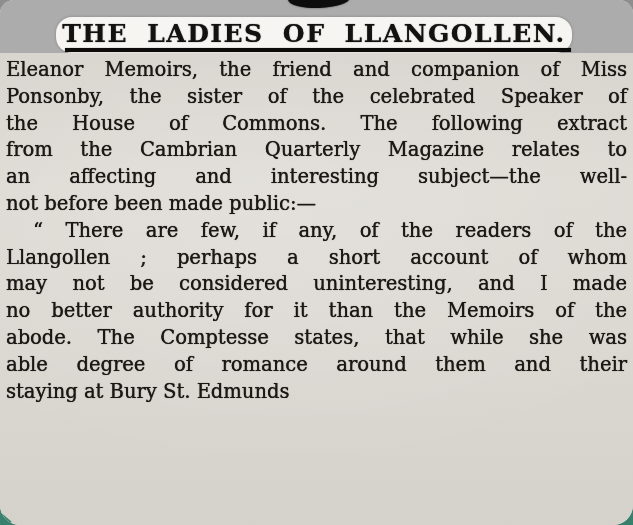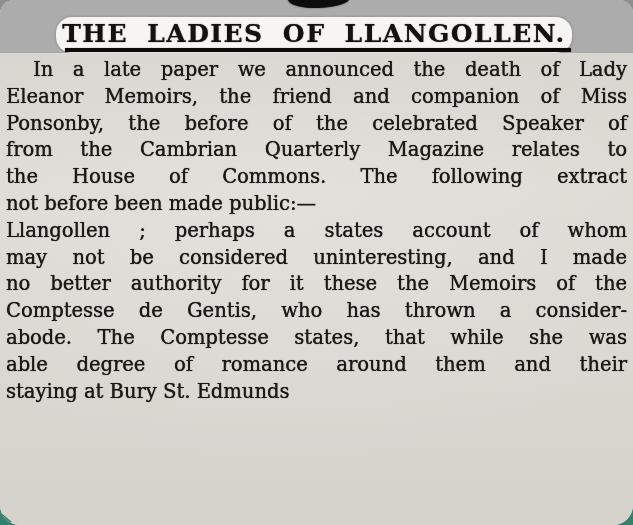--- a/index.html
+++ b/index.html
@@ -112,30 +112,30 @@
 
     <div class="ornament"></div>
 
     <div class="headline-strip">
       <div class="headline">THE LADIES OF LLANGOLLEN.</div>
       <div class="headline-rule"></div>
     </div>
 
     <div class="paper">
       <div class="column" id="article-column">
-          <div class="line indent">In a late paper we announced the death of Lady</div>
           <div class="line">Eleanor Memoirs, the friend and companion of Miss</div>
-          <div class="line">Ponsonby, the before of the celebrated Speaker of</div>
+          <div class="line">Ponsonby, the sister of the celebrated Speaker of</div>
+          <div class="line">the House of Commons.  The following extract</div>
           <div class="line">from the Cambrian Quarterly Magazine relates to</div>
-          <div class="line">the House of Commons.  The following extract</div>
+          <div class="line">an affecting and interesting subject—the well-</div>
           <div class="line no-just">not before been made public:—</div>
-          <div class="line">Llangollen ;  perhaps a states account of whom</div>
+          <div class="line indent">“ There are few, if any, of the readers of the</div>
+          <div class="line">Llangollen ;  perhaps a short account of whom</div>
           <div class="line">may not be considered uninteresting, and I made</div>
-          <div class="line">no better authority for it these the Memoirs of the</div>
-          <div class="line">Comptesse de Gentis, who has thrown a consider-</div>
+          <div class="line">no better authority for it than the Memoirs of the</div>
           <div class="line">abode.  The Comptesse states, that while she was</div>
           <div class="line">able degree of romance around them and their</div>
           <div class="line no-just">staying at Bury St. Edmunds</div>
         </div>
     </div>
 
     <div class="corner-speck"></div>
   </div>
 </div>
 

